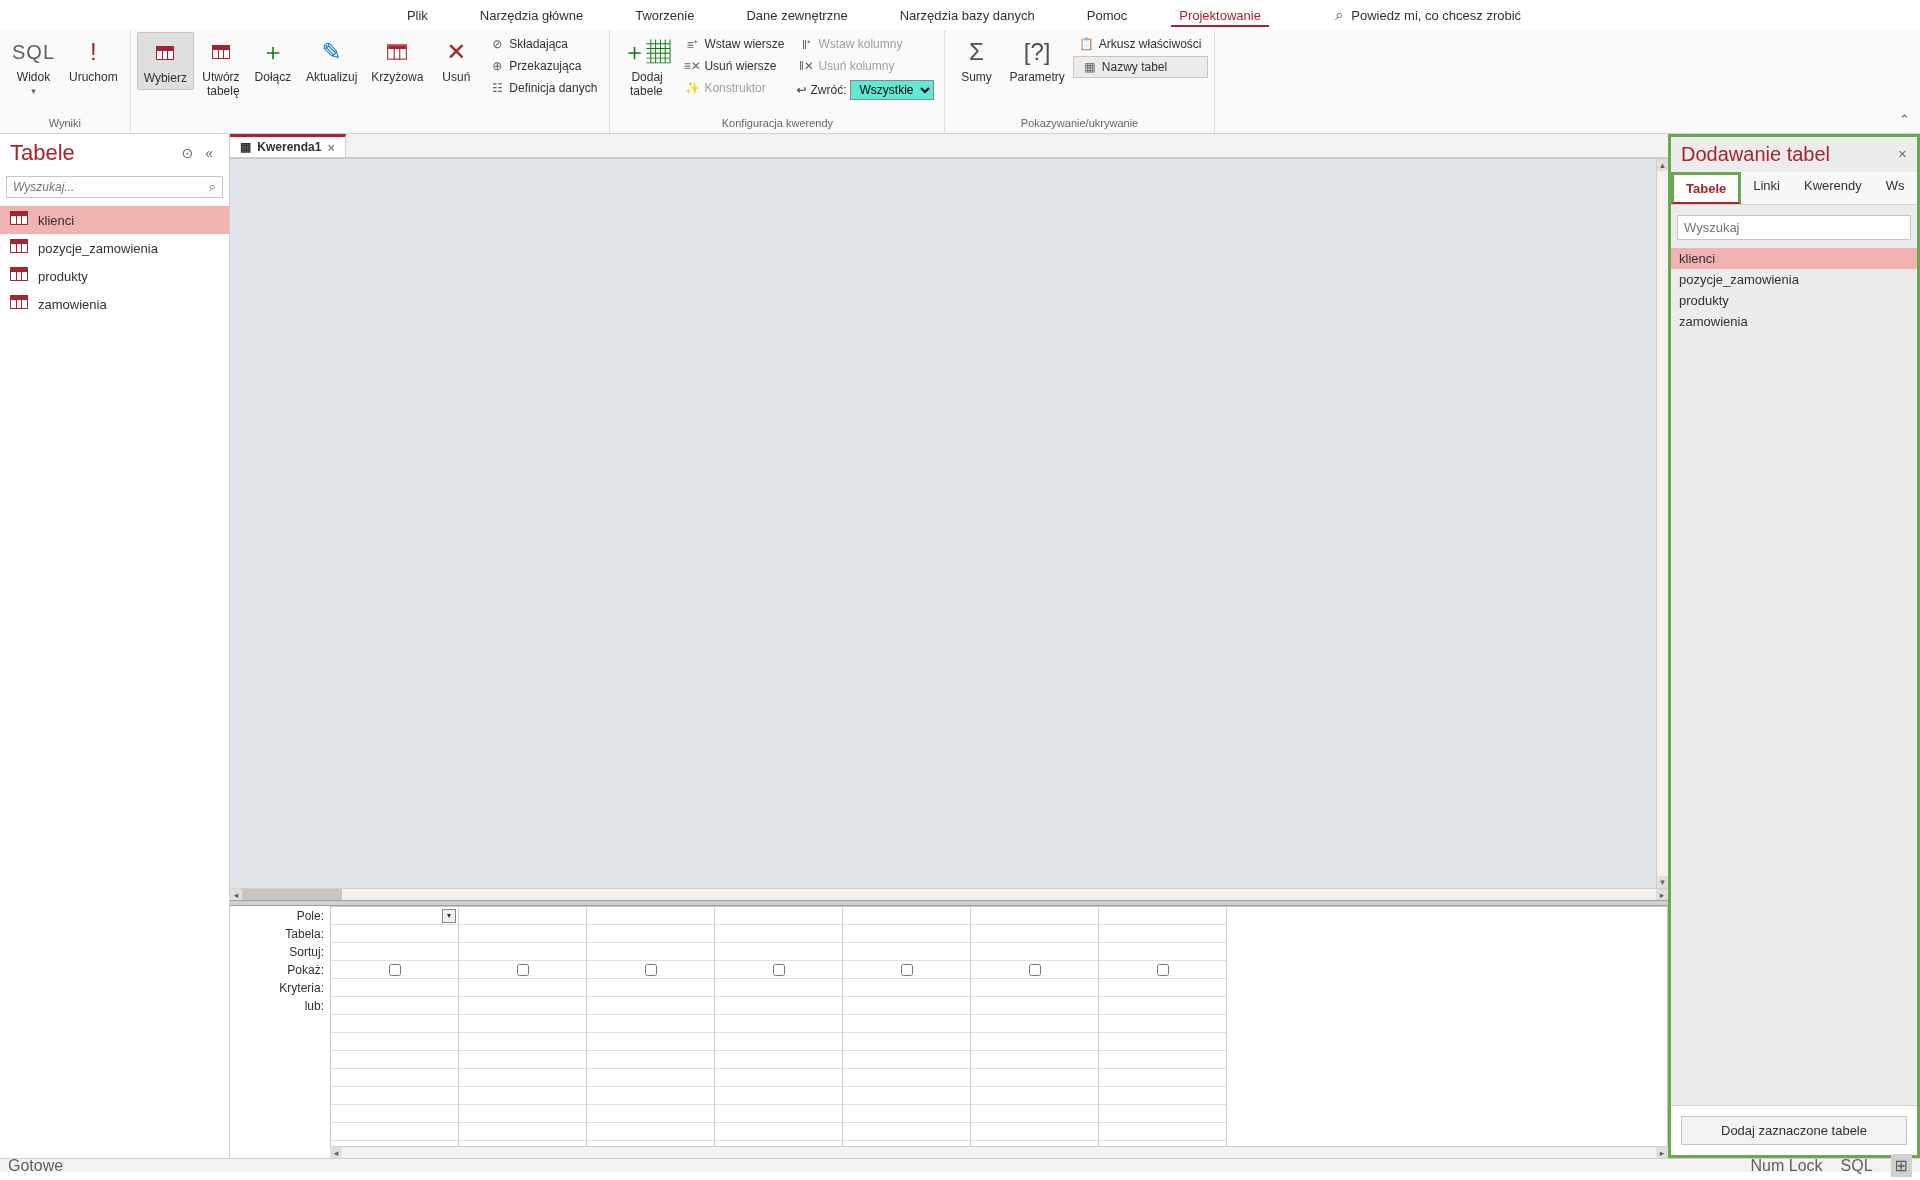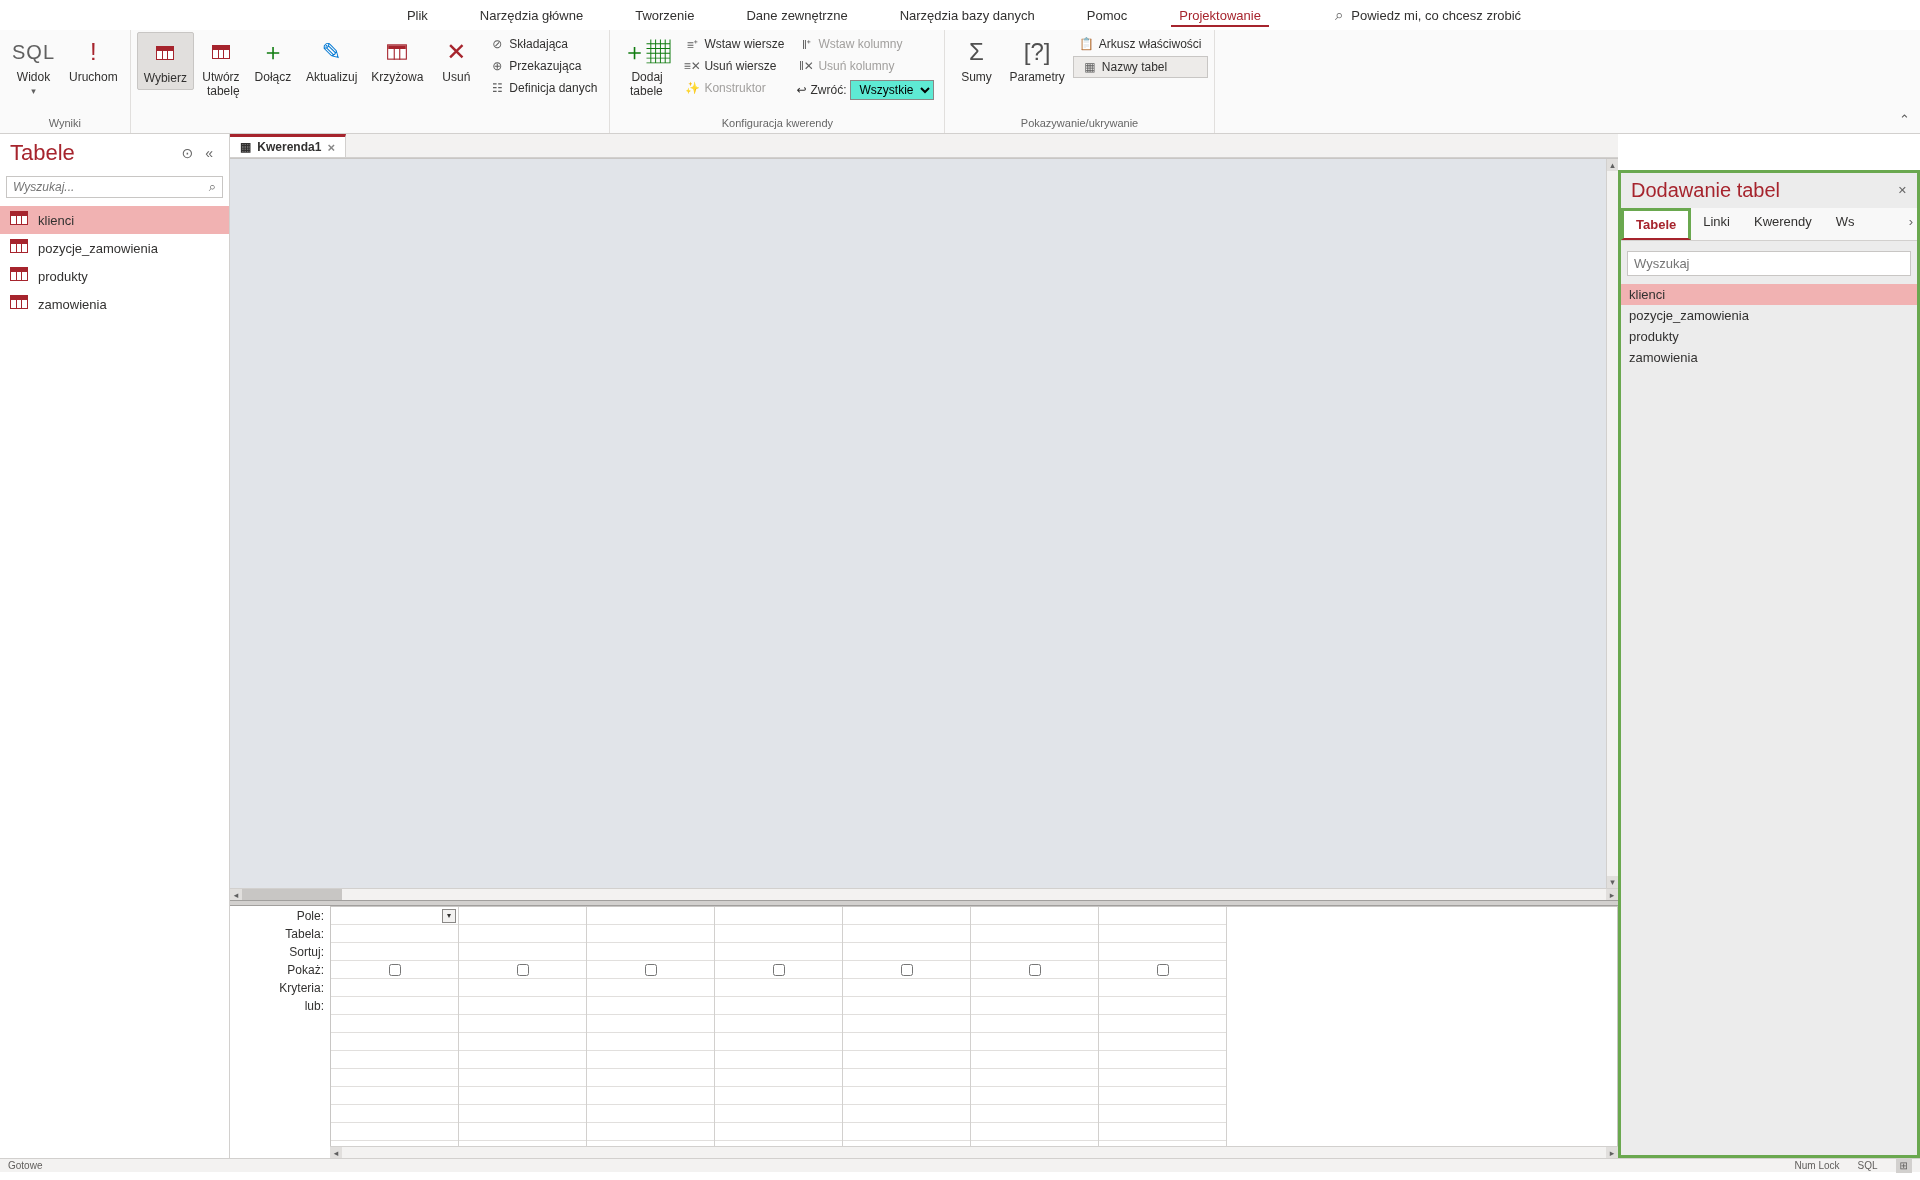--- a/index.html
+++ b/index.html
@@ -74,38 +74,38 @@
 .gcol.first { width: 128px; }
 .gcol .gcell { height: 18px; border-bottom: 1px solid #e1dfdd; display:flex; align-items:center; justify-content:center; font-size: 12px; position:relative; }
 .gcol .gcell.field { background:#fff; }
 .gcol .gcell.field .dd { margin-left:auto; margin-right:2px; border:1px solid #8a8886; width:14px; height:14px; display:flex; align-items:center; justify-content:center; font-size:8px; background:#f3f2f1; }
 .gcol .gcell.chk input { width:12px; height:12px; }
 .grid-hscroll { position: absolute; left: 100px; right: 0; bottom: 0; height: 12px; background: #f3f2f1; border-top: 1px solid #d2d0ce; display:flex; }
 .grid-hscroll .arrow { width: 12px; text-align: center; font-size: 9px; color: #606060; background: #e1dfdd; line-height: 12px; cursor: pointer; }
 .grid-hscroll .track { flex:1; }
 
 
-.right-panel { width: 302px; border: 3px solid #6aa84f; background: #ececec; display: flex; flex-direction: column; margin-top: 36px; }
+.right-panel { width: 252px; border: 3px solid #6aa84f; background: #ececec; display: flex; flex-direction: column; }
 .rp-header { display: flex; align-items: center; padding: 6px 10px; }
 .rp-header .title { font-size: 20px; color: #a6242d; flex: 1; }
 .rp-header .close { color: #666; cursor: pointer; font-size: 11px; }
 .rp-tabs { display: flex; gap: 0; border-bottom: 1px solid #d2d0ce; background:#f8f8f8; }
 .rp-tab { padding: 6px 12px; font-size: 13px; cursor: pointer; }
 .rp-tab.active { font-weight: 600; color: #a6242d; border: 3px solid #6aa84f; border-bottom: 2px solid #a6242d; background:#fff; }
 .rp-tabs .more { margin-left:auto; padding: 6px 4px; color:#666; cursor:pointer; }
 .rp-search { margin: 10px 6px 6px; border: 1px solid #c8c6c4; background:#fff; }
 .rp-search input { width: 100%; border: none; outline: none; padding: 4px 6px; font-size: 13px; color: #666; }
 .rp-list { flex: 1; padding: 2px 0; }
 .rp-item { padding: 3px 8px; font-size: 13px; cursor: pointer; }
 .rp-item.selected { background: #f1b2b2; }
 .rp-footer { padding: 10px; border-top: 1px solid #d2d0ce; background:#fff; }
 .rp-footer .btn { width: 100%; padding: 6px; text-align: center; border: 1px solid #c8c6c4; background: #f3f2f1; cursor: pointer; font-size: 13px; }
 
 
-.statusbar { height: 14px; background: #f3f2f1; border-top: 1px solid #d2d0ce; display: flex; align-items: center; padding: 0 8px; font-size: 10px; color: #605e5c; }
+.statusbar { height: 14px; background: #f3f2f1; border-top: 1px solid #d2d0ce; display: flex; align-items: center; padding: 0 8px; font-size: 16px; color: #605e5c; }
 .statusbar .right { margin-left: auto; display: flex; align-items: center; gap: 14px; text-align: right; }
 .statusbar .view-btn { padding: 2px 4px; cursor: pointer; }
 .statusbar .view-btn.active { background: #d2d0ce; }
 
 
 .table-icon { display: inline-block; width: 18px; height: 14px; position: relative; }
 .table-icon::before { content: ''; position: absolute; inset: 0; border: 1px solid #a6242d; background: linear-gradient(#a6242d 0 30%, #fff 30% 100%); }
 .table-icon::after { content: ''; position: absolute; top: 30%; bottom: 0; left: 33%; width: 1px; background: #a6242d; box-shadow: 5px 0 #a6242d; }
 </style>
 </head>
@@ -476,20 +476,23 @@
     </div>
     <div class="rp-search">
       <input type="text" placeholder="Wyszukaj" style="">
     </div>
     <div class="rp-list">
       <div class="rp-item selected">klienci</div>
       <div class="rp-item">pozycje_zamowienia</div>
       <div class="rp-item">produkty</div>
       <div class="rp-item">zamowienia</div>
     </div>
+    <div class="rp-footer">
+      <div class="btn">Dodaj zaznaczone tabele</div>
+    </div>
   </div>
 </div>
 
 <div class="statusbar">
   <span>Gotowe</span>
   <div class="right">
     <span>Num Lock</span>
     <span class="view-btn">SQL</span>
     <span class="view-btn active">⊞</span>
   </div>

